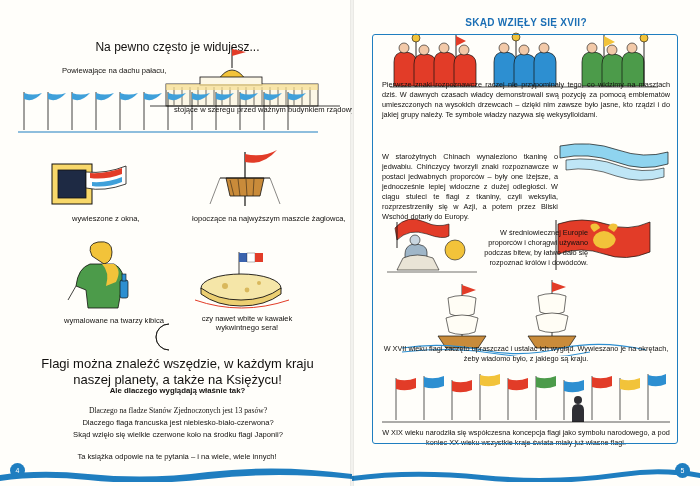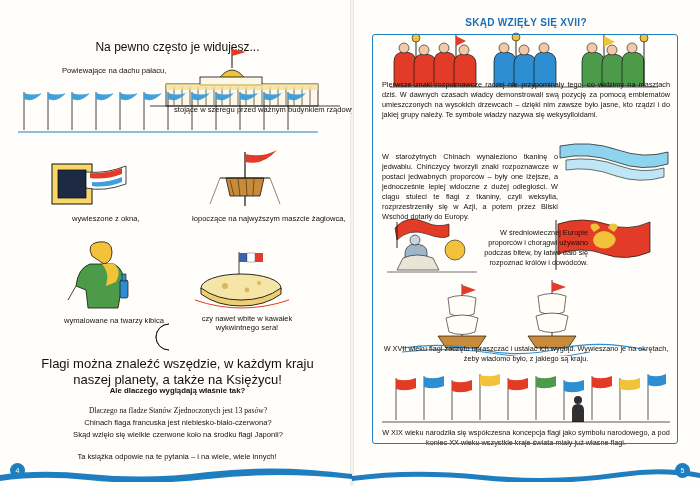--- a/index.html
+++ b/index.html
@@ -280,21 +280,21 @@
       <svg width="34" height="30" viewBox="0 0 34 30">
         <path d="M22 2 a13 13 0 1 0 0 26 a10 10 0 1 1 0 -26 z" fill="#f2c33a" stroke="#13110f" stroke-width=".8"></path>
       </svg>
     </div>
 
     <div class="t cap" style="left:40px; top:356px; width:275px; font-size:13px;">Flagi można znaleźć wszędzie, w każdym kraju naszej planety, a także na Księżycu!</div>
 
     <div class="t cap" style="left:70px; top:386px; width:215px; font-weight:bold; font-size:7.8px;">Ale dlaczego wyglądają właśnie tak?</div>
 
     <div class="t cap" style="left:58px; top:406px; width:240px;font-family:Liberation Serif, serif;">Dlaczego na fladze Stanów Zjednoczonych jest 13 pasów?</div>
-    <div class="t cap" style="left:58px; top:418px; width:240px;">Chinach flaga francuska jest niebiesko-biało-czerwona?</div>
+    <div class="t cap" style="left:58px; top:418px; width:240px;">Dlaczego flaga francuska jest niebiesko-biało-czerwona?</div>
     <div class="t cap" style="left:58px; top:430px; width:240px;">Skąd wzięło się wielkie czerwone koło na środku flagi Japonii?</div>
 
     <div class="t cap" style="left:52px; top:452px; width:250px;">Ta książka odpowie na te pytania – i na wiele, wiele innych!</div>
 
     <svg class="banner" style="left:0; bottom:4px; width:352px; height:16px;" viewBox="0 0 352 16">
       <path d="M0 9 q40 -6 88 -1 q60 6 120 -2 q70 -8 144 2 l0 5 q-74 -8 -144 0 q-62 7 -120 1 q-48 -5 -88 1 z" fill="#1f7ec0"></path>
     </svg>
 
     <div class="folio folio-left">4</div>
   </div>

